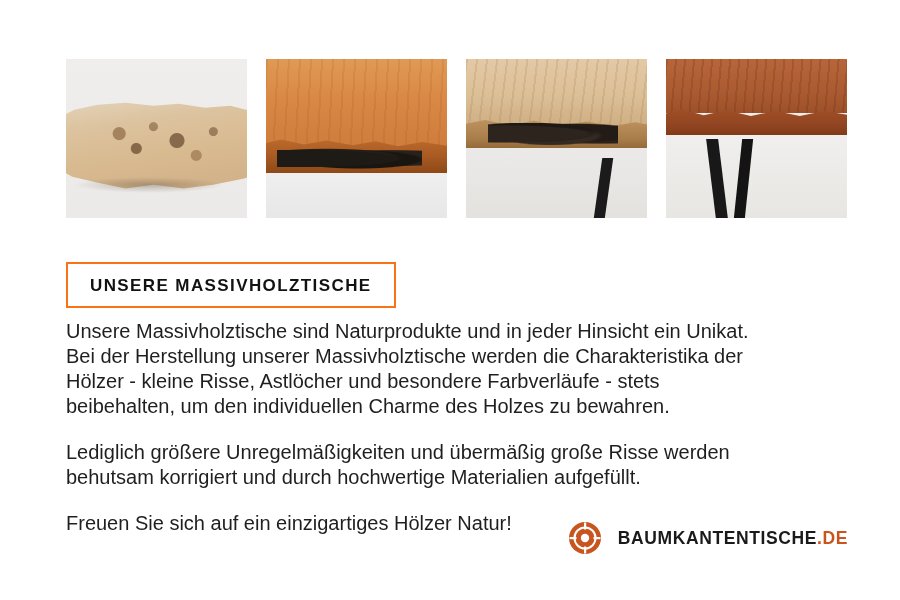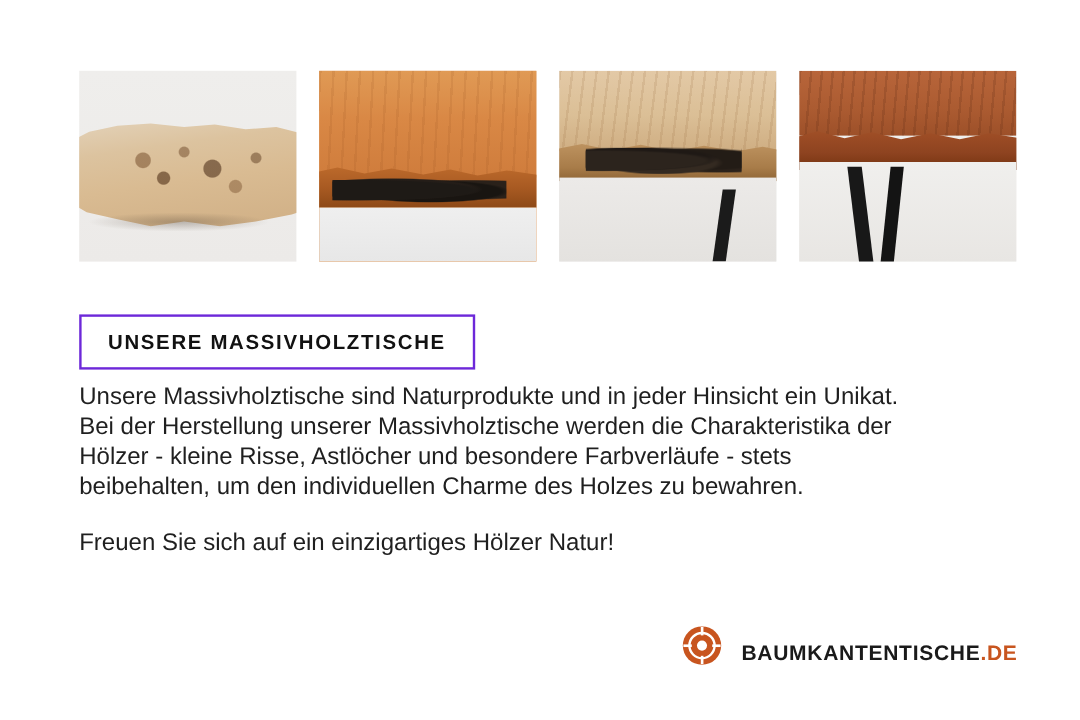--- a/index.html
+++ b/index.html
@@ -158,21 +158,21 @@
     background: #141414;
     transform: skewX(-6deg);
   }
 
   
   .heading-box {
     position: absolute;
     left: 66px;
     top: 262px;
     box-sizing: border-box;
-    border: 2px solid #6d28d9;
+    border: 2px solid #f97316;
     padding: 13px 22px 12px 22px;
   }
   .heading-box .title {
     font-size: 17px;
     font-weight: bold;
     letter-spacing: 1.4px;
     color: #121212;
     line-height: 1;
     white-space: nowrap;
   }
@@ -191,21 +191,21 @@
     color: #1f1f1f;
   }
   .copy p:last-child { margin-bottom: 0; }
 
   
   .logo {
     position: absolute;
     right: 52px;
     top: 521px;
     display: flex;
-    align-items: flex-end;
+    align-items: center;
     gap: 16px;
   }
   .logo-mark {
     width: 34px;
     height: 34px;
     flex: 0 0 34px;
   }
   .logo-text {
     font-size: 17.5px;
     font-weight: bold;
@@ -254,20 +254,21 @@
     </div>
 
   </div>
 
   <div class="heading-box">
     <div class="title">UNSERE MASSIVHOLZTISCHE</div>
   </div>
 
   <div class="copy">
     <p>Unsere Massivholztische sind Naturprodukte und in jeder Hinsicht ein Unikat. Bei der Herstellung unserer Massivholztische werden die Charakteristika der Hölzer - kleine Risse, Astlöcher und besondere Farbverläufe - stets beibehalten, um den individuellen Charme des Holzes zu bewahren.</p>
+    <p>Lediglich größere Unregelmäßigkeiten und übermäßig große Risse werden behutsam korrigiert und durch hochwertige Materialien aufgefüllt.</p>
     <p>Freuen Sie sich auf ein einzigartiges Hölzer Natur!</p>
   </div>
 
   <div class="logo">
     <span class="logo-mark">
       <svg width="34" height="34" viewBox="0 0 34 34" xmlns="http://www.w3.org/2000/svg">
         <circle cx="17" cy="17" r="16" fill="#c8551f"></circle>
         <circle cx="17" cy="17" r="10.5" fill="none" stroke="#ffffff" stroke-width="2"></circle>
         <circle cx="17" cy="17" r="4.2" fill="#ffffff"></circle>
         <rect x="16" y="1.5" width="2.2" height="7" fill="#ffffff"></rect>

